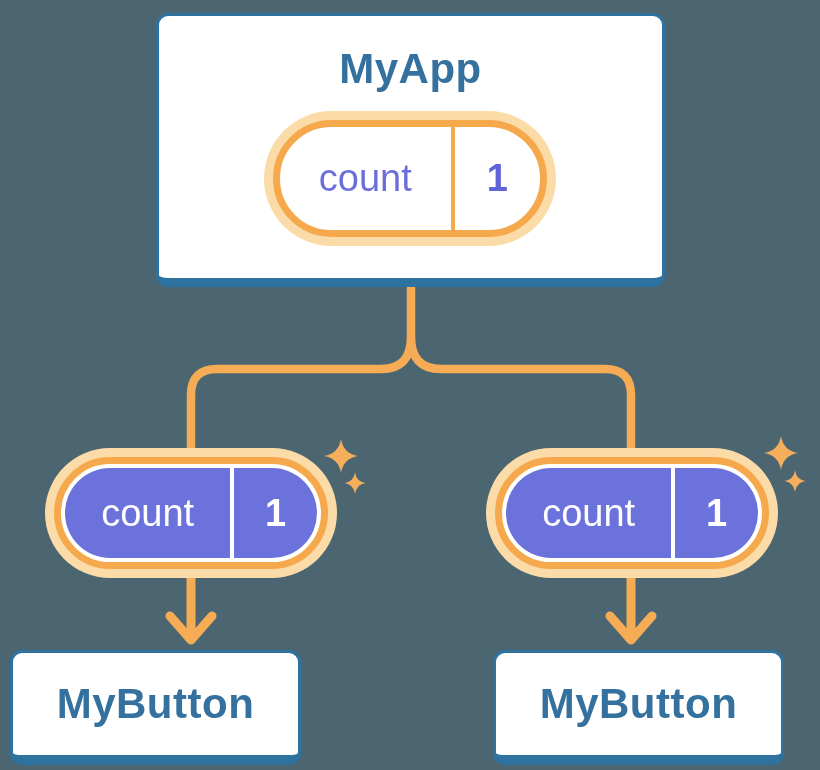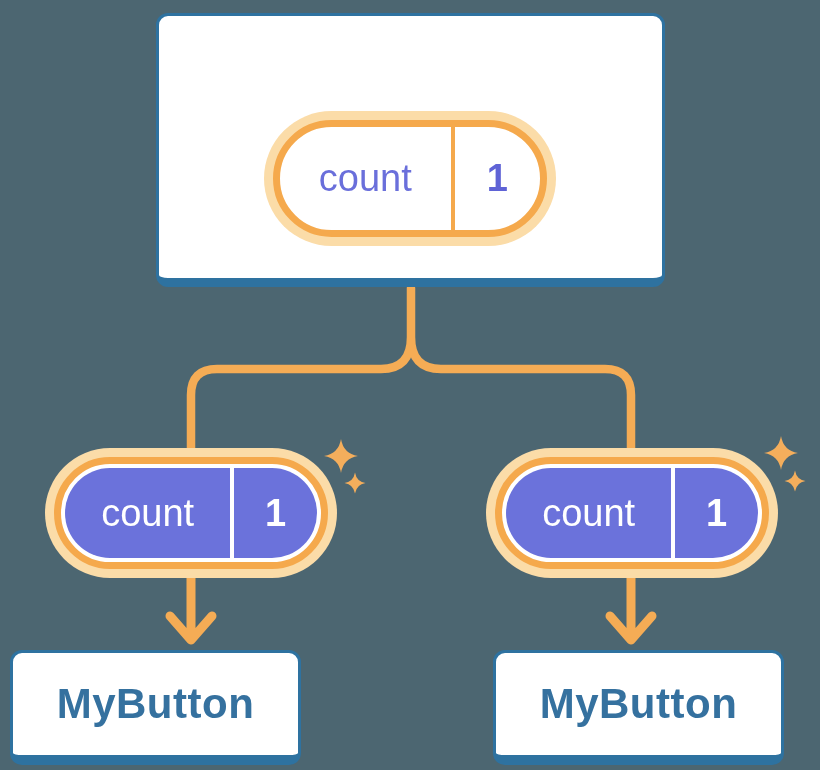--- a/index.html
+++ b/index.html
@@ -101,20 +101,21 @@
       <path d="M355 472.5 Q356.5 481.5 365.5 483 Q356.5 484.5 355 493.5 Q353.5 484.5 344.5 483 Q353.5 481.5 355 472.5 Z"></path>
     </g>
 
     <g fill="#F4AE5C">
       <path d="M781 436 Q783.4 450.6 798 453 Q783.4 455.4 781 470 Q778.6 455.4 764 453 Q778.6 450.6 781 436 Z"></path>
       <path d="M795 470.5 Q796.5 479.5 805.5 481 Q796.5 482.5 795 491.5 Q793.5 482.5 784.5 481 Q793.5 479.5 795 470.5 Z"></path>
     </g>
   </svg>
 
   <div class="card root-card">
+    <div class="card-title">MyApp</div>
     <div class="pill state-pill">
       <div class="pill-core">
         <div class="pill-section label-sec">
           <span class="pill-label">count</span>
         </div>
         <div class="pill-divider"></div>
         <div class="pill-section value-sec">
           <span class="pill-value">1</span>
         </div>
       </div>

